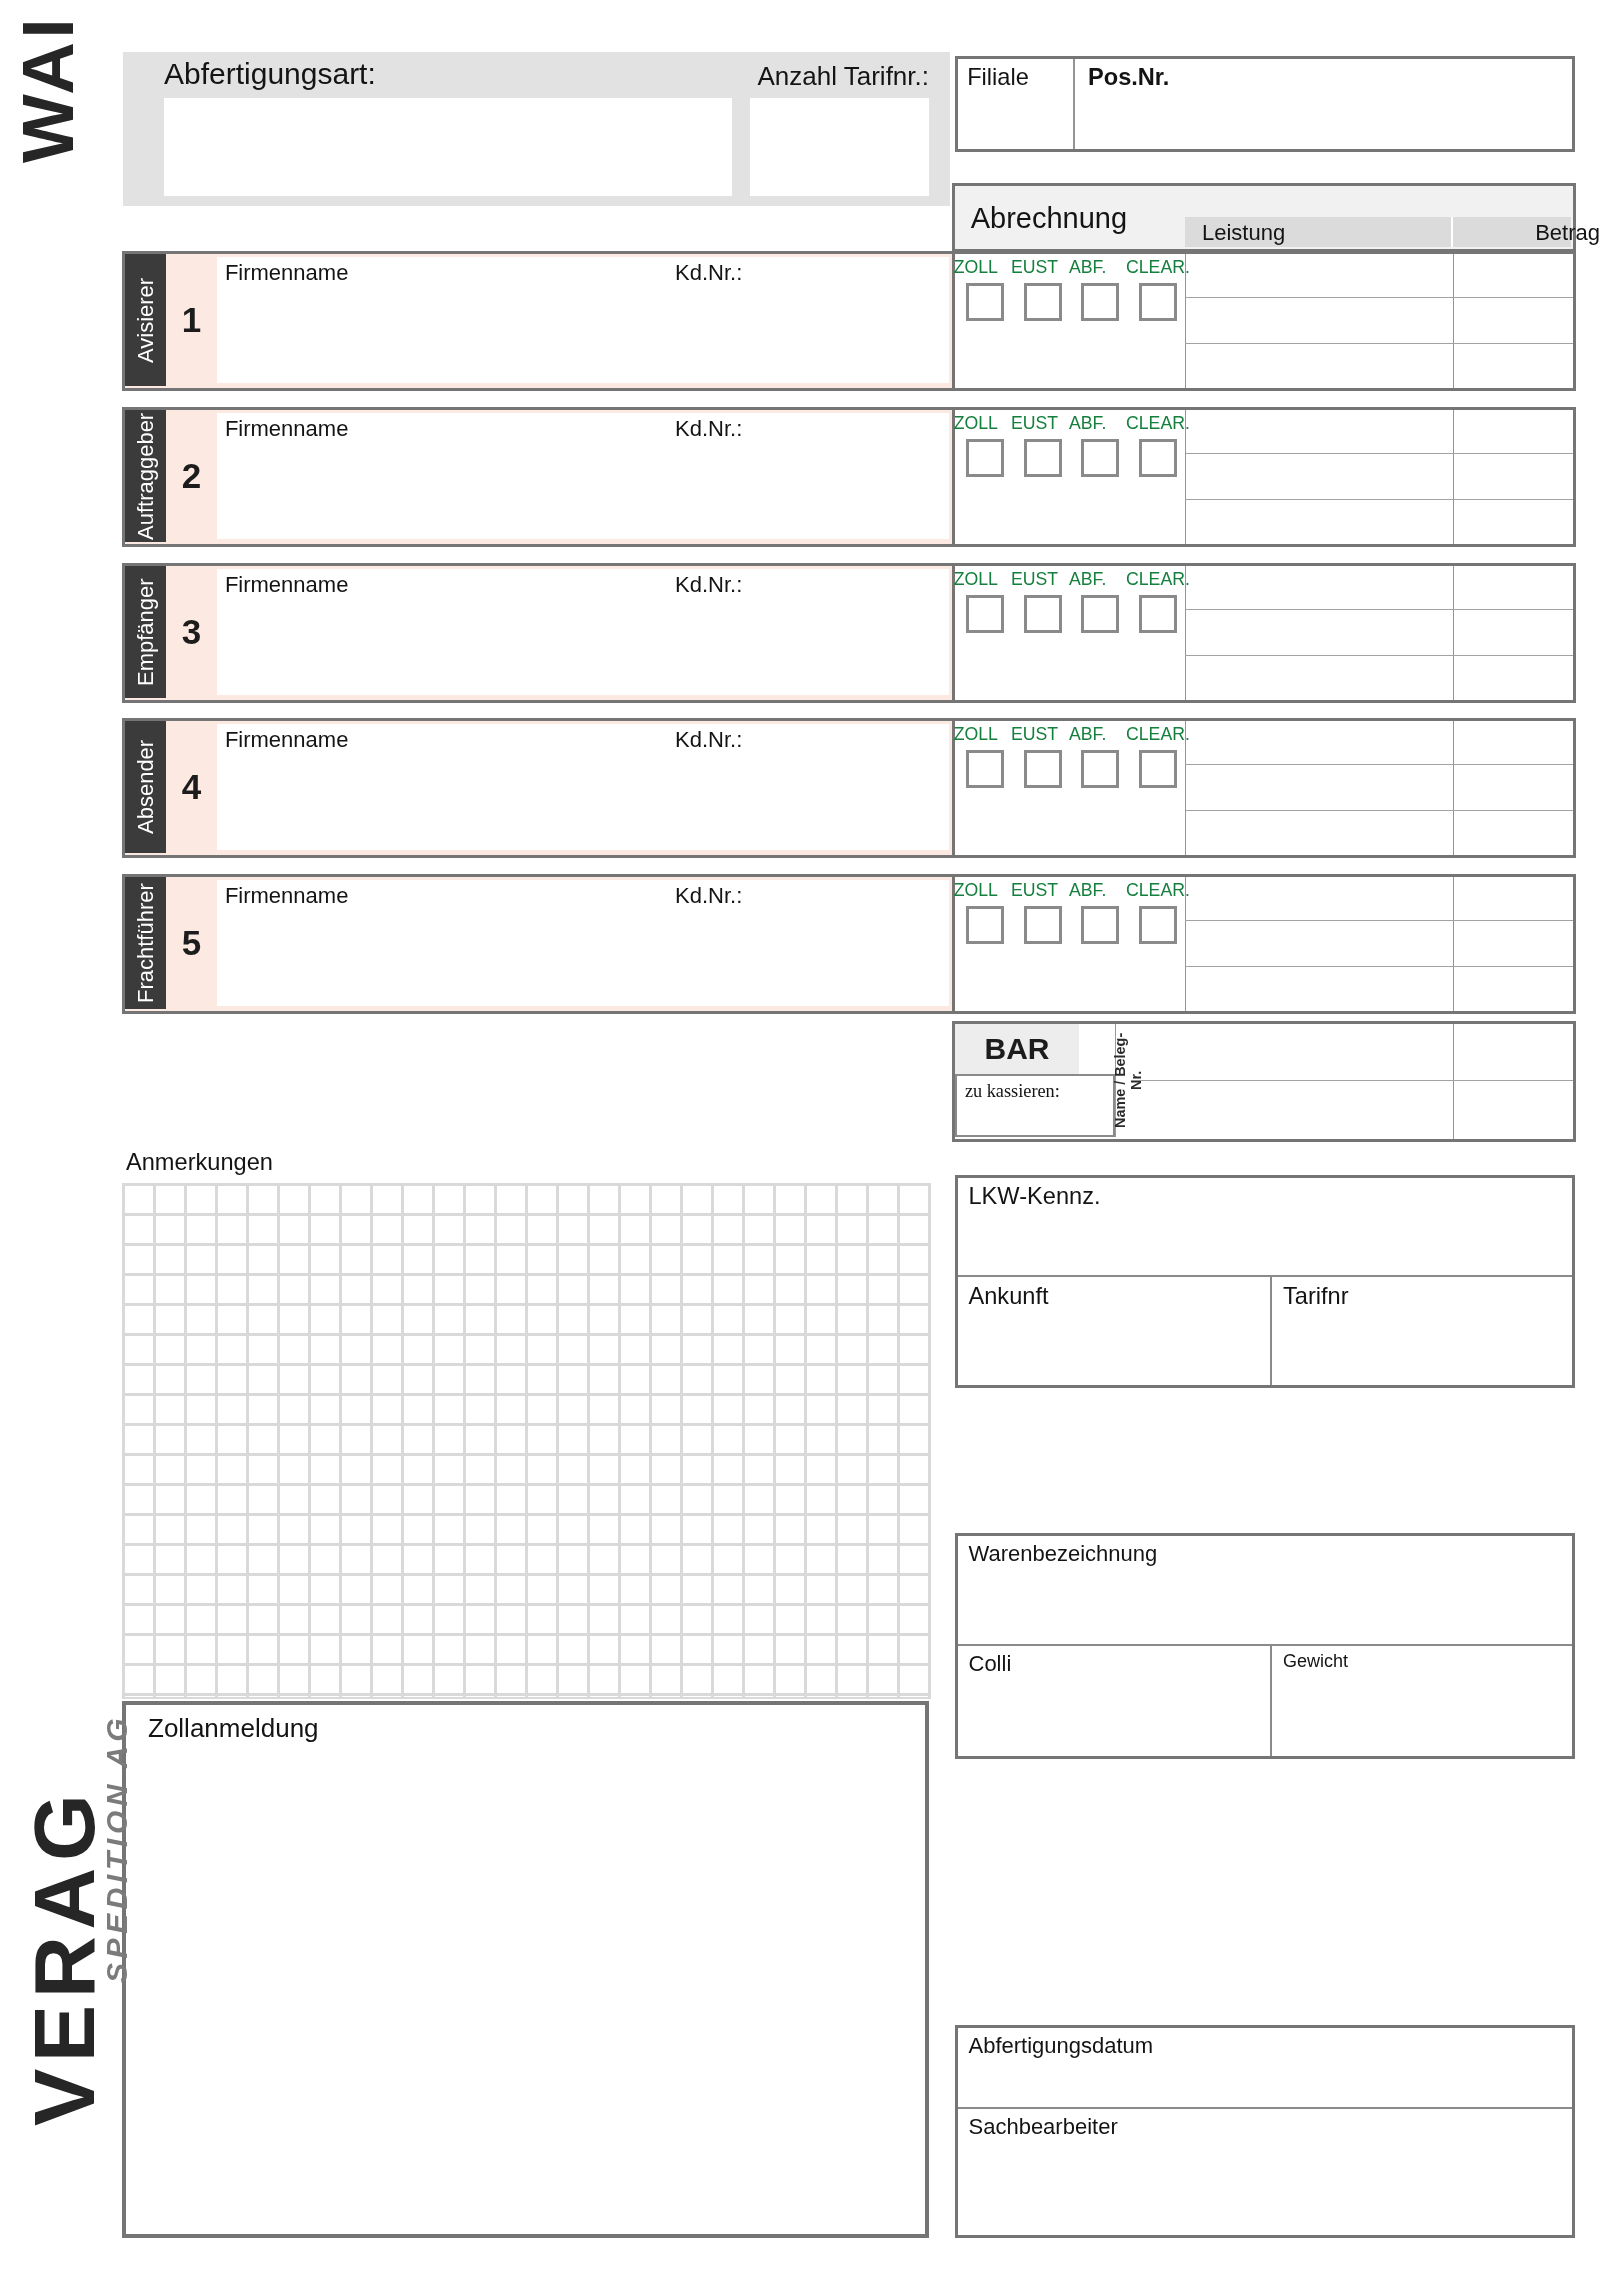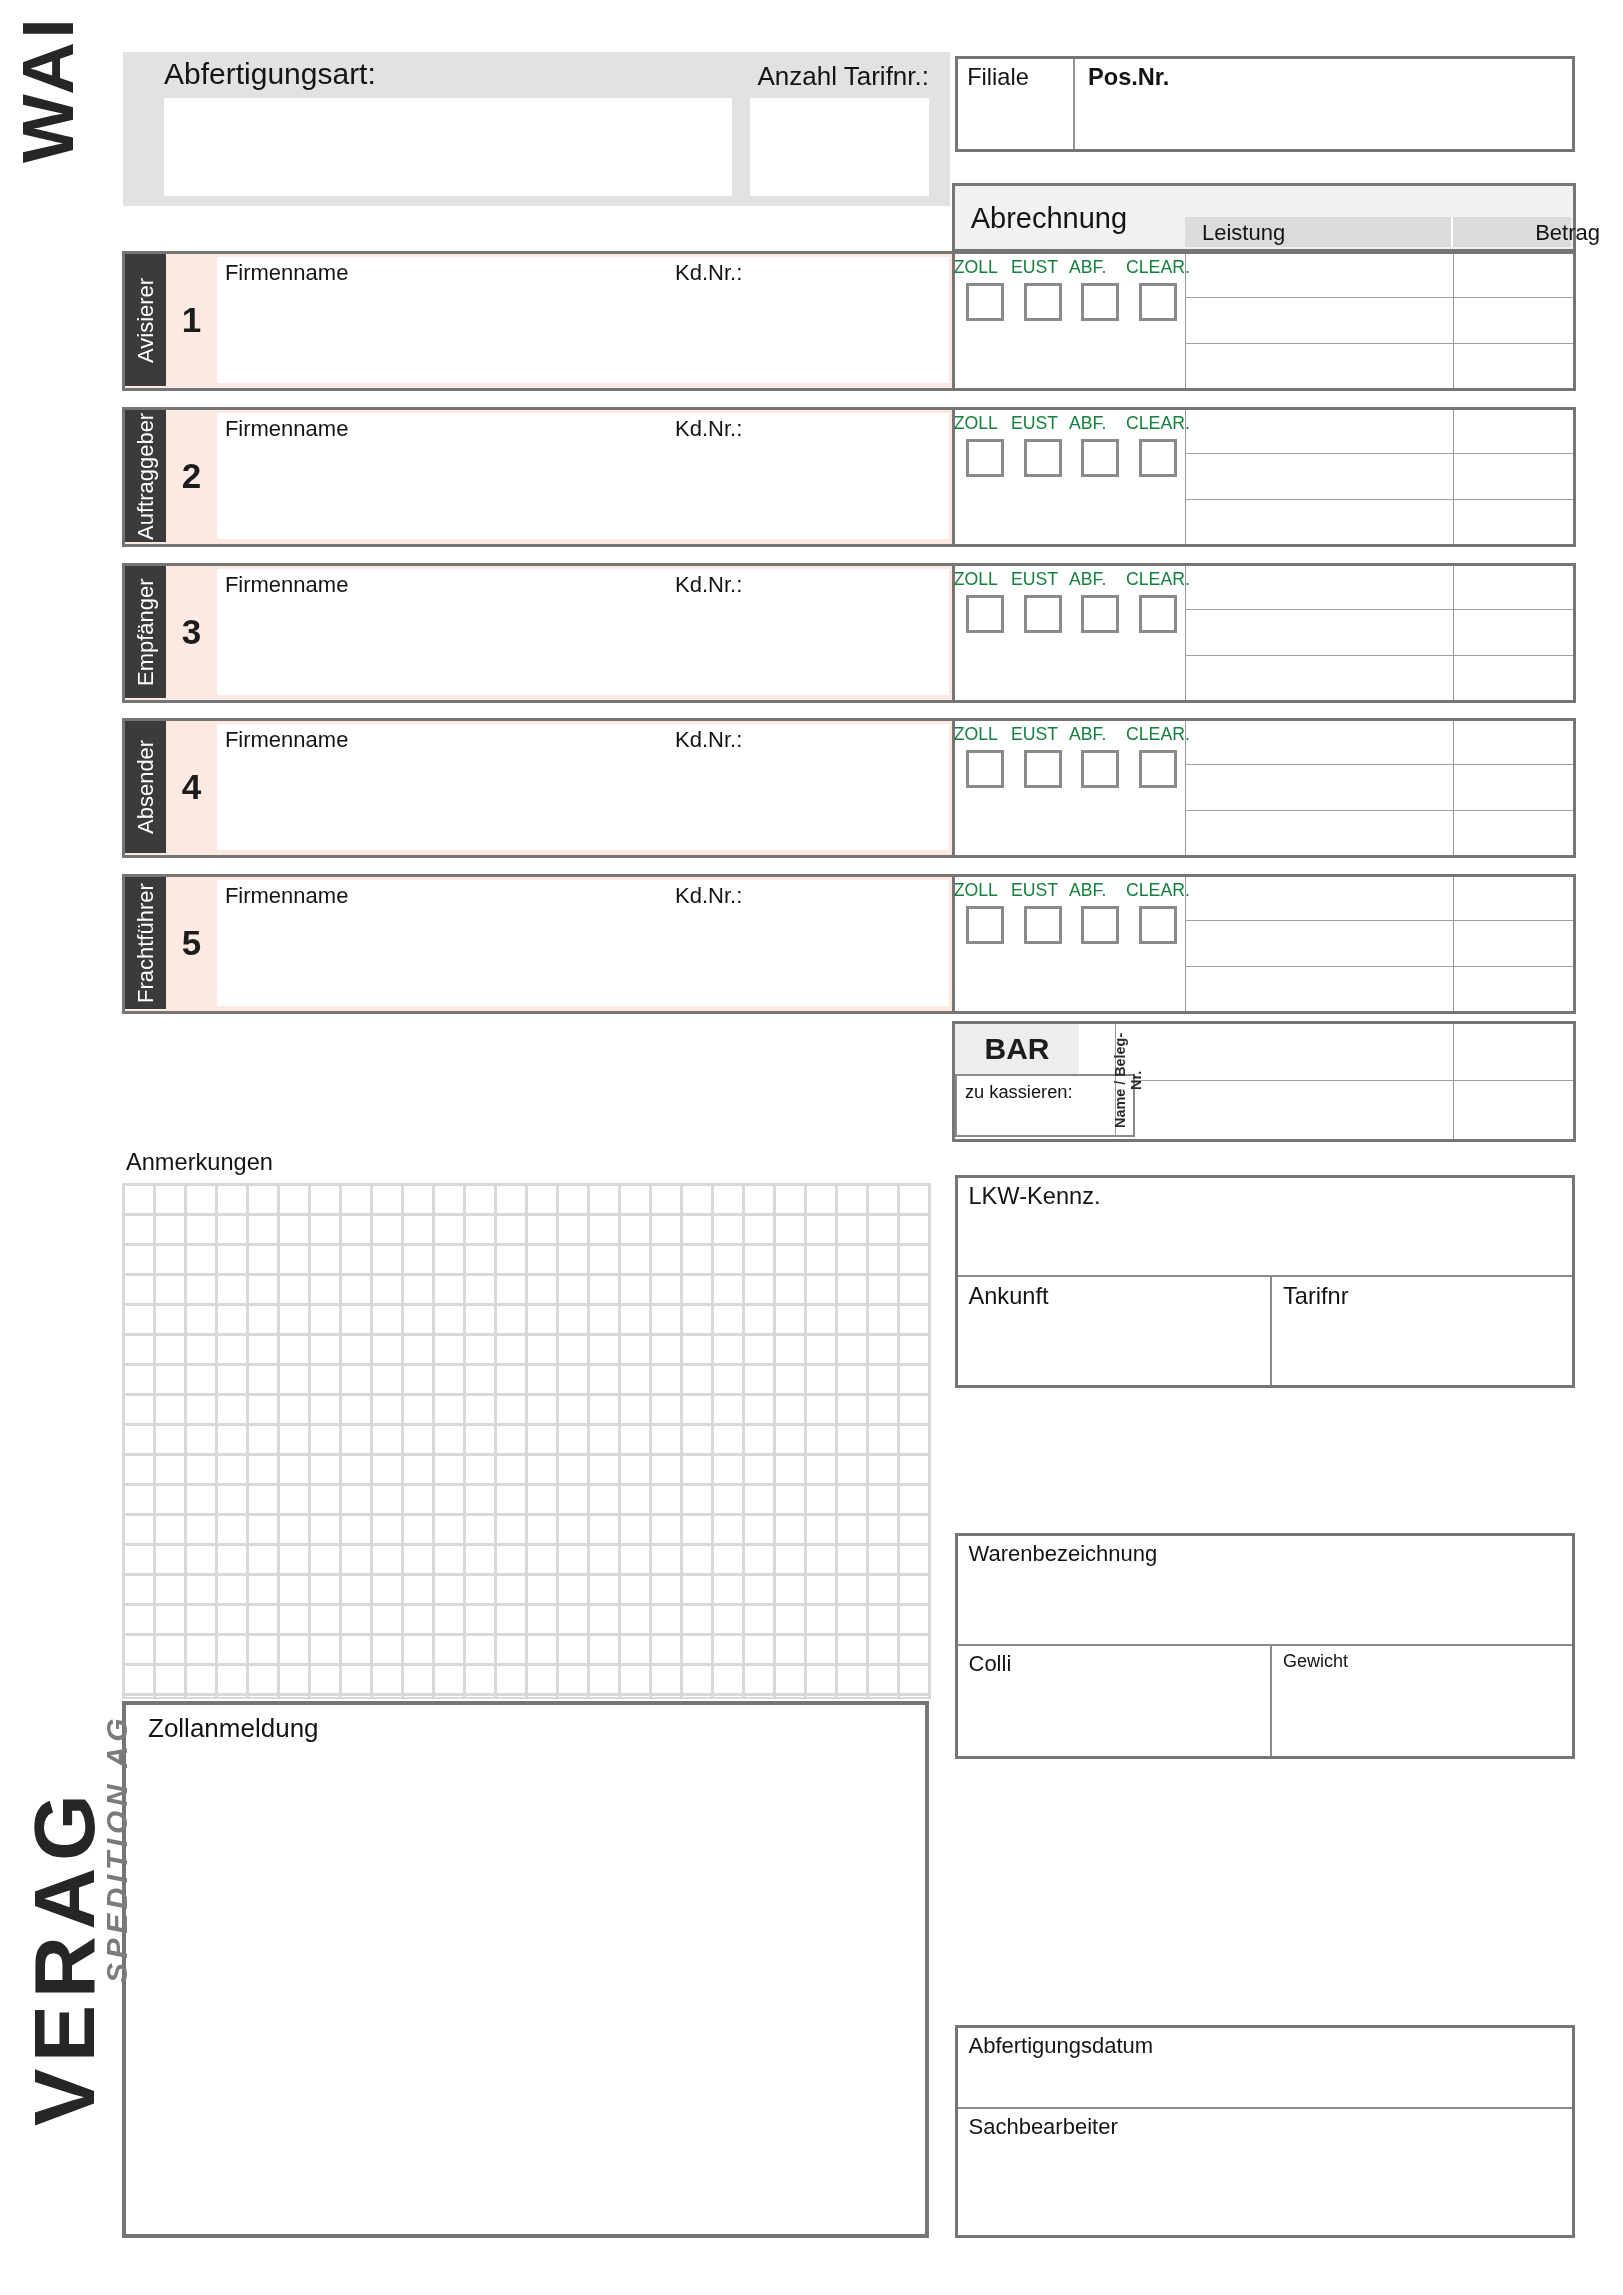--- a/index.html
+++ b/index.html
@@ -211,21 +211,21 @@
         <div class="divV" style="left:498px;top:0;bottom:0;width:1.3px;"></div>
         <div class="divH" style="left:230px;right:0;top:43px;height:1.3px;"></div>
         <div class="divH" style="left:230px;right:0;top:89px;height:1.3px;"></div>
         <div class="field" style="left:232px;top:0;width:266px;bottom:0;"></div>
         <div class="field" style="left:499px;top:0;right:0;bottom:0;"></div>
       </div>
     </div>
 
   <div class="box" style="left:952px;top:1021px;width:624px;height:121px;">
     <div class="abs" style="left:0;top:0;width:124px;height:50px;background:#ededed;display:flex;align-items:center;justify-content:center;font-size:30px;font-weight:bold;color:#1c1c1c;">BAR</div>
-    <div class="abs" style="left:0;top:50px;width:180px;height:63px;border:2.6px solid #8a8a8a;background:#ffffff;">
+    <div class="abs" style="left:0;top:50px;width:160px;height:63px;border:2.6px solid #8a8a8a;background:#ffffff;font-family:Liberation Serif, serif;">
       <div class="lbl" style="left:7.9px;top:5.2px;font-size:18.3px;">zu kassieren:</div>
     </div>
     <div class="abs vtext" style="left:160px;top:0;width:25px;height:113px;border-right:1.3px solid #999999;font-size:14.4px;font-weight:bold;color:#2b2b2b;">Name / Beleg-Nr.</div>
     <div class="divV" style="left:498px;top:0;bottom:0;width:1.3px;"></div>
     <div class="divH" style="left:185px;right:0;top:56px;height:1.3px;"></div>
     <div class="field" style="left:186px;top:0;width:311px;bottom:0;"></div>
     <div class="field" style="left:499px;top:0;right:0;bottom:0;"></div>
   </div>
 
   <div class="lbl" style="left:126px;top:1149px;font-size:23.6px;">Anmerkungen</div>

